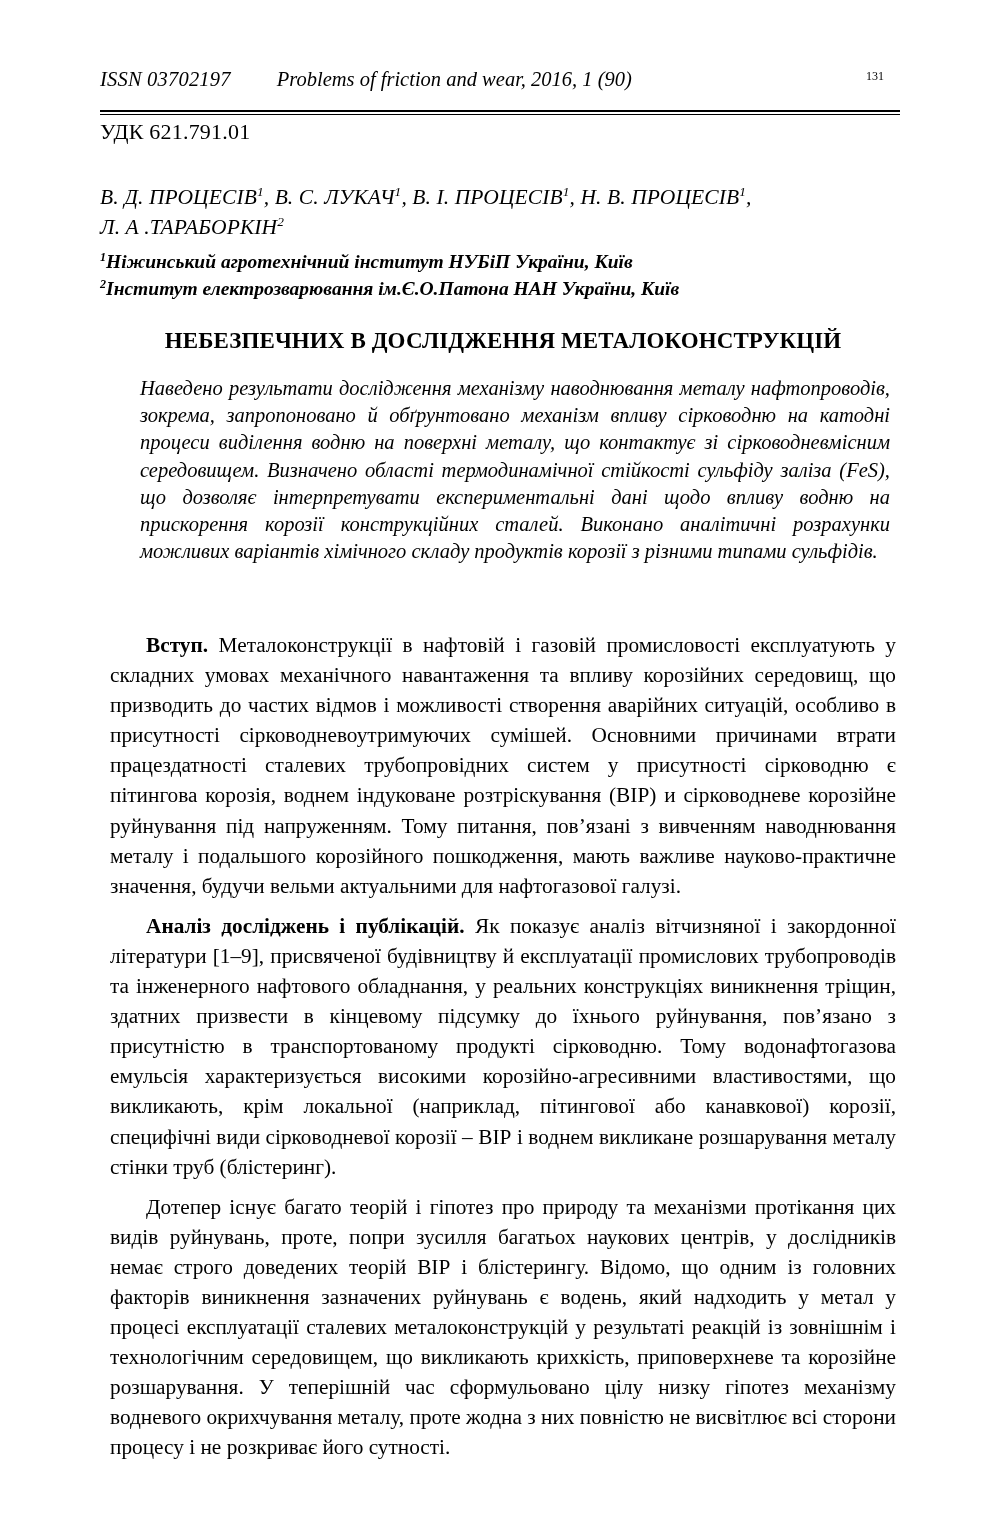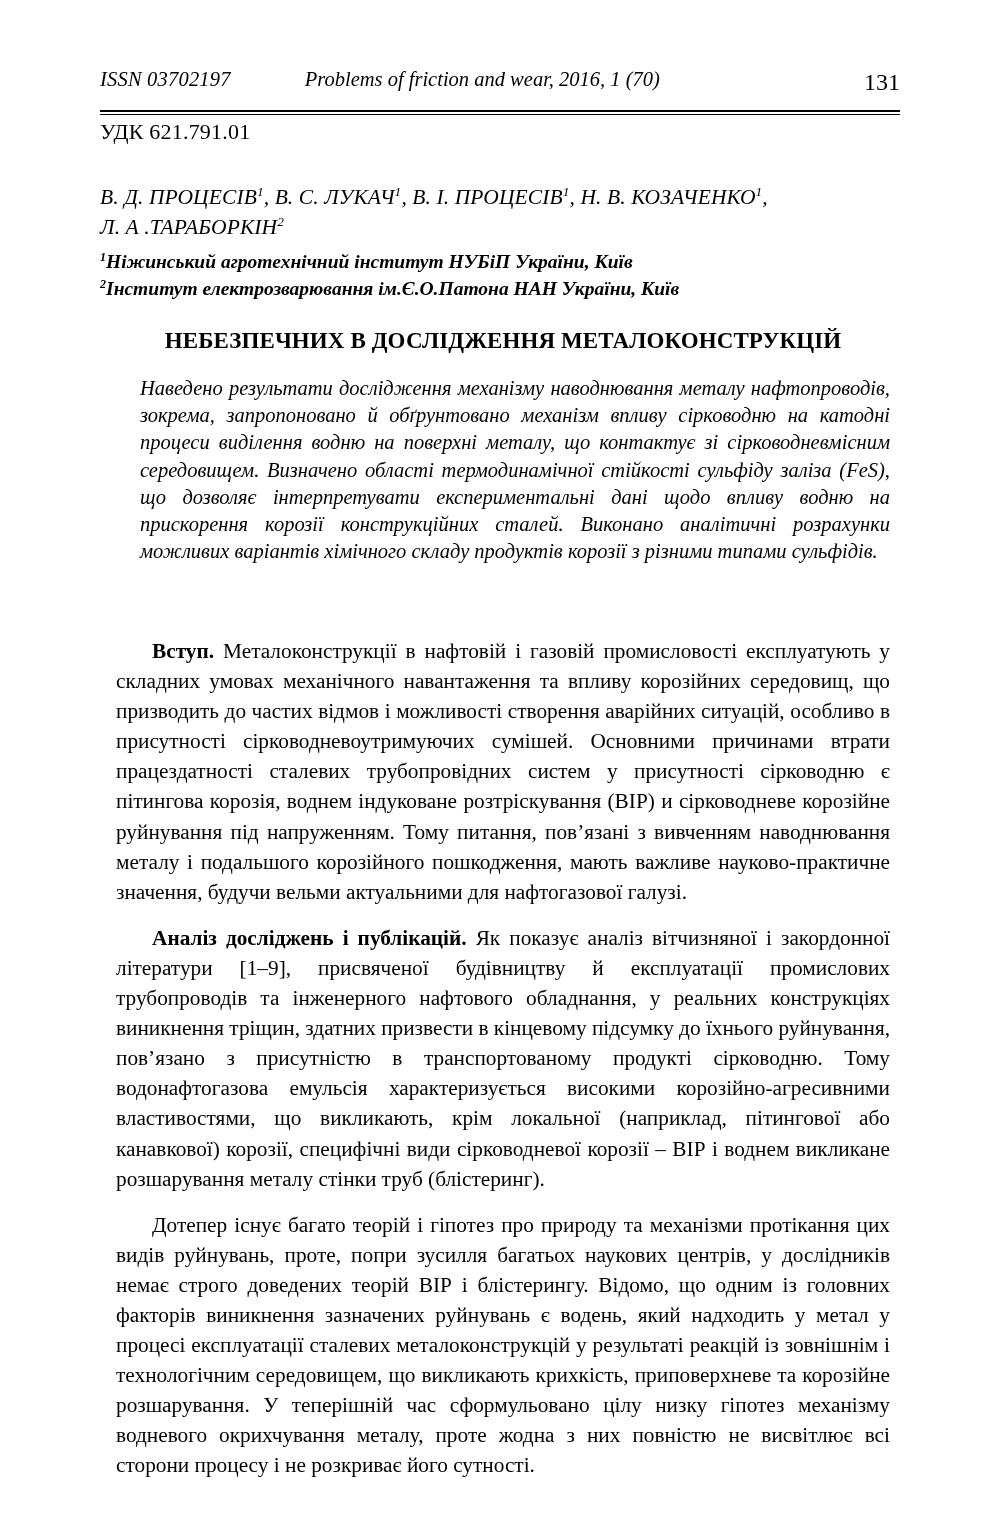--- a/index.html
+++ b/index.html
@@ -27,39 +27,38 @@
 
   
   .running-head {
     position: absolute;
     left: 100px;
     top: 68px;
     width: 800px;
     height: 32px;
     display: flex;
     align-items: baseline;
-    gap: 28px;
   }
   .rh-issn {
     font-style: italic;
     font-size: 20.5px;
     letter-spacing: 0.2px;
     white-space: nowrap;
   }
   .rh-journal {
     font-style: italic;
     font-size: 20.5px;
     margin-left: 46px;
     white-space: nowrap;
   }
   .rh-page {
     position: absolute;
-    right: 0;
+    right: 16px;
     top: 1px;
-    font-size: 24px;
+    font-size: 12px;
     font-style: normal;
     margin-left: 24px;
   }
 
   .head-rule {
     position: absolute;
     left: 100px;
     top: 110px;
     width: 800px;
     height: 0;
@@ -166,43 +165,43 @@
     position: absolute;
     left: 100px;
     top: 620px;
     width: 806px;
     font-size: 21.3px;
     line-height: 30.1px;
     text-align: justify;
     text-justify: inter-word;
   }
   .body-text p {
-    margin: 16px;
+    margin: 10px;
     text-indent: 36px;
   }
   .body-text .lead {
     font-weight: bold;
   }
 </style>
 </head>
 <body>
 
 <div class="page">
 
   <div class="running-head">
     <span class="rh-issn">ISSN 03702197</span>
-    <span class="rh-journal">Problems of friction and wear, 2016, 1 (70)</span>
+    <span class="rh-journal">Problems of friction and wear, 2016, 1 (90)</span>
     <span class="rh-page">131</span>
   </div>
   <div class="head-rule"></div>
 
   <div class="udc">УДК 621.791.01</div>
 
   <div class="authors">
-    <span><span>В. Д. ПРОЦЕСІВ</span><sup>1</sup><span>, В. С. ЛУКАЧ</span><sup>1</sup><span>, В. І. ПРОЦЕСІВ</span><sup>1</sup><span>, Н. В. КОЗАЧЕНКО</span><sup>1</sup><span>,</span></span><br>
+    <span><span>В. Д. ПРОЦЕСІВ</span><sup>1</sup><span>, В. С. ЛУКАЧ</span><sup>1</sup><span>, В. І. ПРОЦЕСІВ</span><sup>1</sup><span>, Н. В. ПРОЦЕСІВ</span><sup>1</sup><span>,</span></span><br>
     <span><span>Л. А .ТАРАБОРКІН</span><sup>2</sup></span>
   </div>
 
   <div class="affiliations">
     <div><sup>1</sup><span>Ніжинський агротехнічний інститут НУБіП України, Київ</span></div>
     <div><sup>2</sup><span>Інститут електрозварювання ім.Є.О.Патона НАН України, Київ</span></div>
   </div>
 
   <h1 class="article-title">
     <span class="tline">НЕБЕЗПЕЧНИХ В ДОСЛІДЖЕННЯ МЕТАЛОКОНСТРУКЦІЙ</span>

